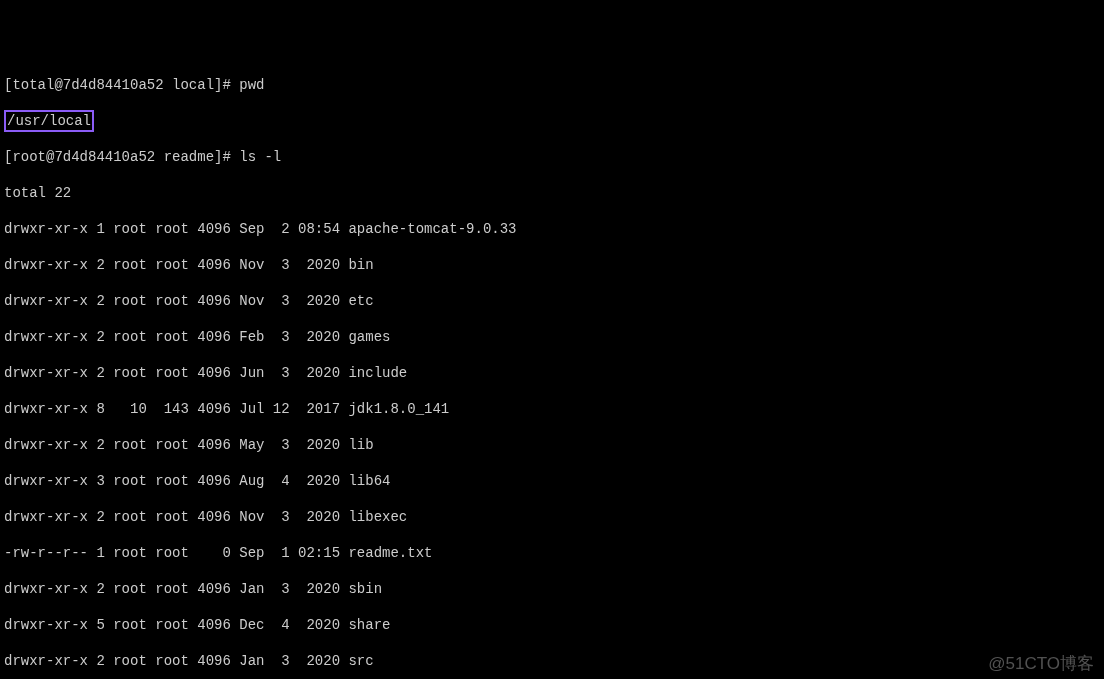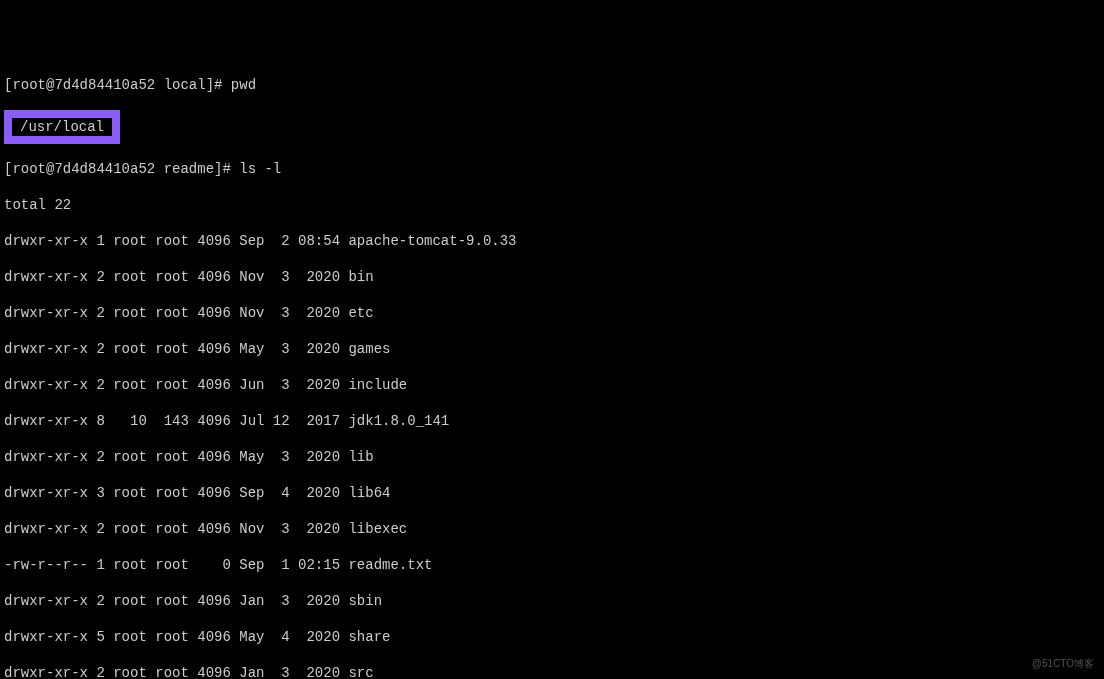--- a/index.html
+++ b/index.html
@@ -12,57 +12,57 @@
     line-height: 18px;
     white-space: pre;
     width: 1104px;
     height: 679px;
     box-sizing: border-box;
     position: relative;
     overflow: hidden;
   }
   .line { display: block; }
   .highlight-red {
-    border: 8px solid #8b5cf6;
+    border: 2px solid #8b5cf6;
     display: inline-block;
-    padding: 0 8px;
+    padding: 0 1px;
     margin: -2px 0;
     box-sizing: border-box;
   }
   .watermark {
     position: absolute;
     bottom: 6px;
     right: 10px;
     color: #888;
-    font-size: 10px;
+    font-size: 17px;
     font-family: sans-serif;
     opacity: 0.6;
   }
 </style>
 </head>
 <body>
 
 
 
-<span class="line">[root@7d4d84410a52 local]# pwd</span>
+<span class="line">[total@7d4d84410a52 local]# pwd</span>
 <span class="line"><span class="highlight-red">/usr/local</span></span>
 <span class="line">[root@7d4d84410a52 readme]# ls -l</span>
 <span class="line">total 22</span>
 <span class="line">drwxr-xr-x 1 root root 4096 Sep  2 08:54 apache-tomcat-9.0.33</span>
 <span class="line">drwxr-xr-x 2 root root 4096 Nov  3  2020 bin</span>
 <span class="line">drwxr-xr-x 2 root root 4096 Nov  3  2020 etc</span>
-<span class="line">drwxr-xr-x 2 root root 4096 May  3  2020 games</span>
+<span class="line">drwxr-xr-x 2 root root 4096 Feb  3  2020 games</span>
 <span class="line">drwxr-xr-x 2 root root 4096 Jun  3  2020 include</span>
 <span class="line">drwxr-xr-x 8   10  143 4096 Jul 12  2017 jdk1.8.0_141</span>
 <span class="line">drwxr-xr-x 2 root root 4096 May  3  2020 lib</span>
-<span class="line">drwxr-xr-x 3 root root 4096 Sep  4  2020 lib64</span>
+<span class="line">drwxr-xr-x 3 root root 4096 Aug  4  2020 lib64</span>
 <span class="line">drwxr-xr-x 2 root root 4096 Nov  3  2020 libexec</span>
 <span class="line">-rw-r--r-- 1 root root    0 Sep  1 02:15 readme.txt</span>
 <span class="line">drwxr-xr-x 2 root root 4096 Jan  3  2020 sbin</span>
-<span class="line">drwxr-xr-x 5 root root 4096 May  4  2020 share</span>
+<span class="line">drwxr-xr-x 5 root root 4096 Dec  4  2020 share</span>
 <span class="line">drwxr-xr-x 2 root root 4096 Jan  3  2020 src</span>
 
 
 
 
 
 
 
 
 

